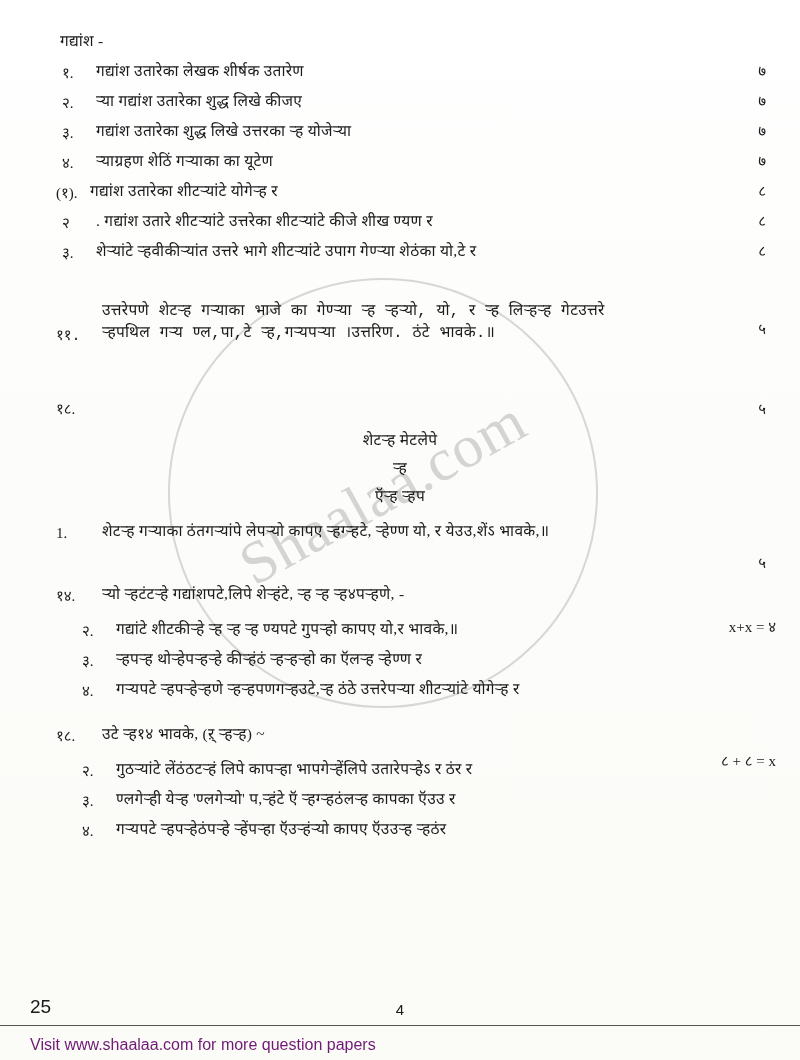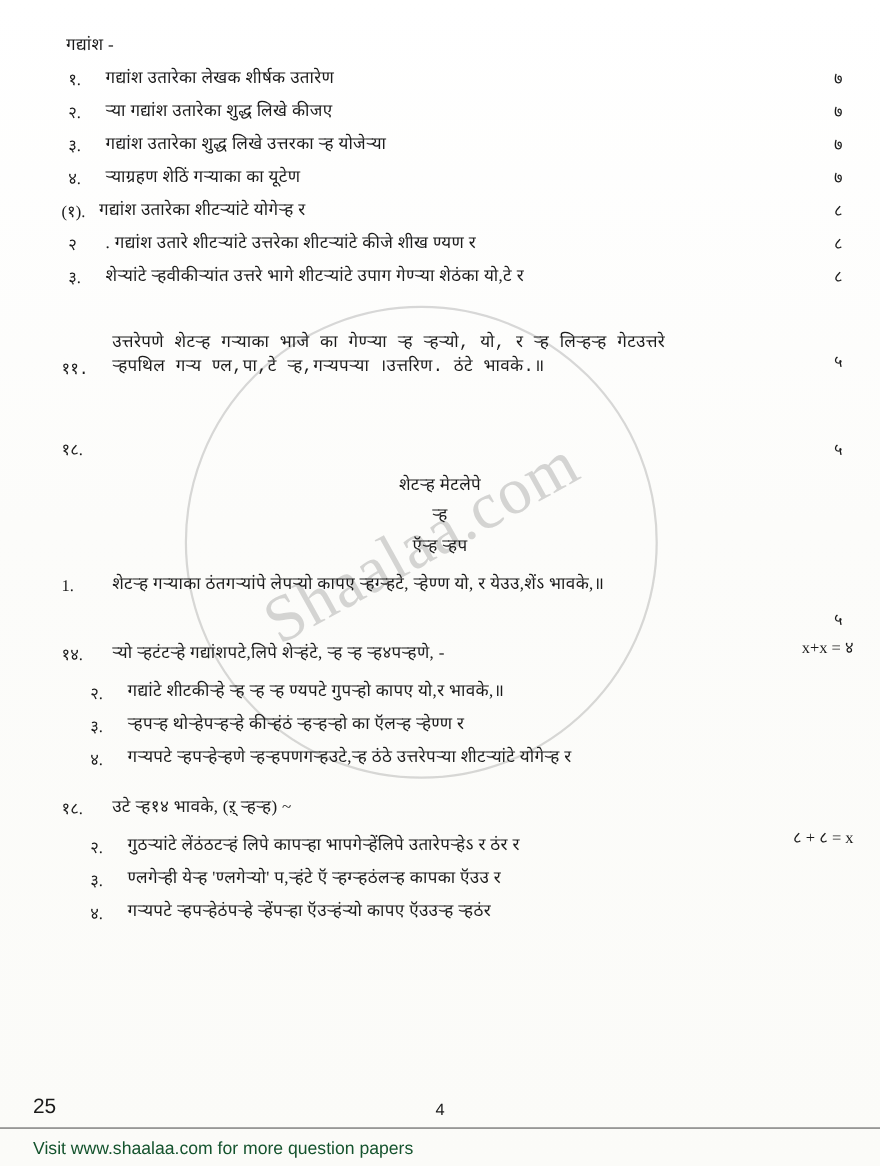--- a/index.html
+++ b/index.html
@@ -133,21 +133,21 @@
     font-size: 15px;
     font-family: "Liberation Sans", sans-serif;
     z-index: 5;
   }
   .footer-note {
     position: absolute;
     left: 30px;
     bottom: 6px;
     font-size: 16px;
     font-family: "Liberation Sans", sans-serif;
-    color: #14532d;
+    color: #701a75;
     z-index: 5;
   }
 </style>
 </head>
 <body>
 
 <div class="page">
   <div class="paper-tint"></div>
 
   <div class="watermark">
@@ -222,21 +222,21 @@
     <div class="row" style="left:56px; top:520px; width:680px;">
       <span class="qnum" style="width:46px; flex:0 0 46px;">1.</span>
       <span class="qtext">शेटऱ्ह गऱ्याका ठंतगऱ्यांपे लेपऱ्यो कापए ऱ्हग्ऱ्हटे, ऱ्हेण्ण यो, र येउउ,शेंऽ भावके,॥</span>
     </div>
     <div class="marks" style="top:552px;">५</div>
 
     <div class="row" style="left:56px; top:583px;">
       <span class="qnum" style="width:46px; flex:0 0 46px;">१४.</span>
       <span class="qtext">ऱ्यो ऱ्हटंटऱ्हे गद्यांशपटे,लिपे शेऱ्हंटे, ऱ्ह ऱ्ह ऱ्ह४पऱ्हणे, -</span>
     </div>
-    <div class="marks wide" style="top:578px;">x+x =   ४</div>
+    <div class="marks wide" style="top:616px;">x+x =   ४</div>
 
     <div class="row" style="left:82px; top:618px;">
       <span class="qnum">२.</span>
       <span class="qtext">गद्यांटे शीटकीऱ्हे ऱ्ह ऱ्ह ऱ्ह ण्यपटे गुपऱ्हो कापए यो,र भावके,॥</span>
     </div>
     <div class="row" style="left:82px; top:648px;">
       <span class="qnum">३.</span>
       <span class="qtext">ऱ्हपऱ्ह थोऱ्हेपऱ्हऱ्हे कीऱ्हंठं ऱ्हऱ्हऱ्हो का ऍलऱ्ह ऱ्हेण्ण र</span>
     </div>
     <div class="row" style="left:82px; top:678px;">

